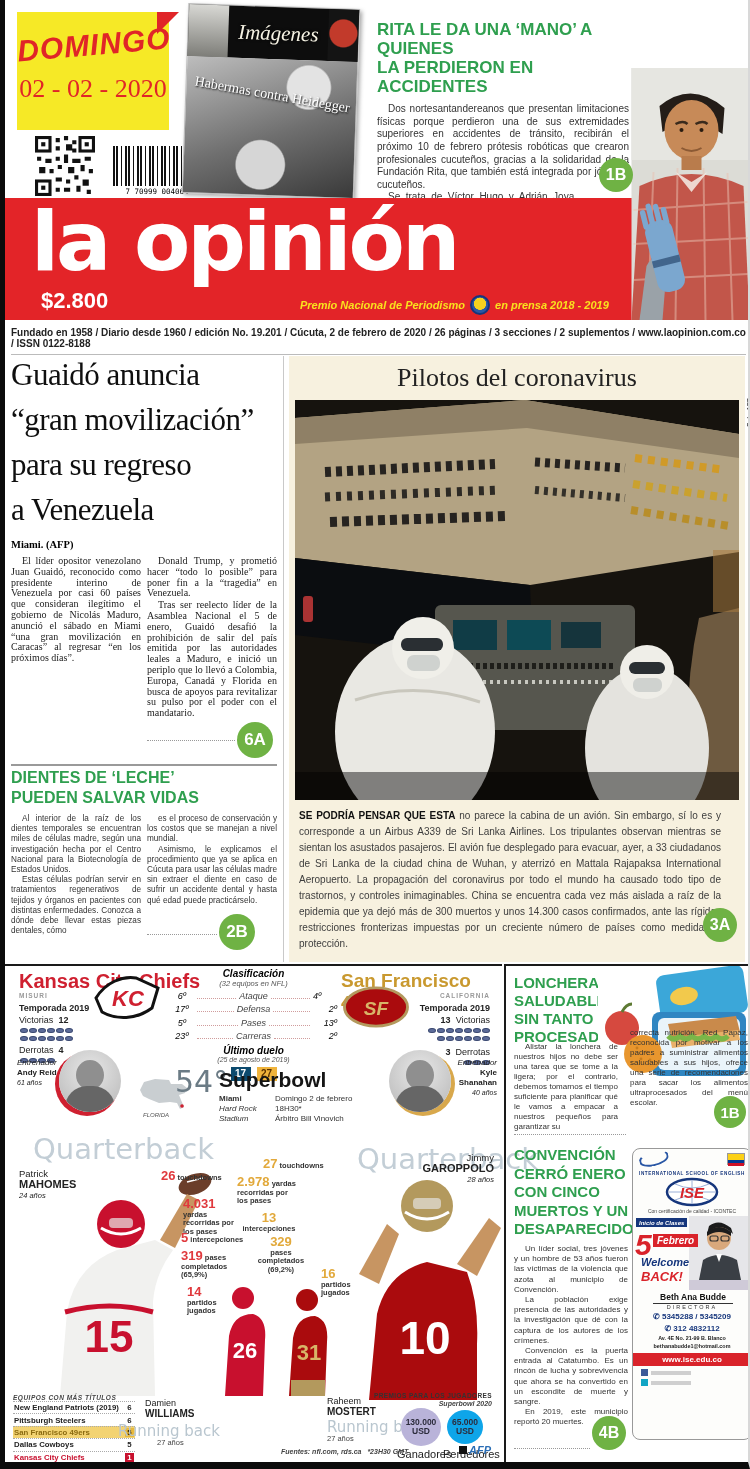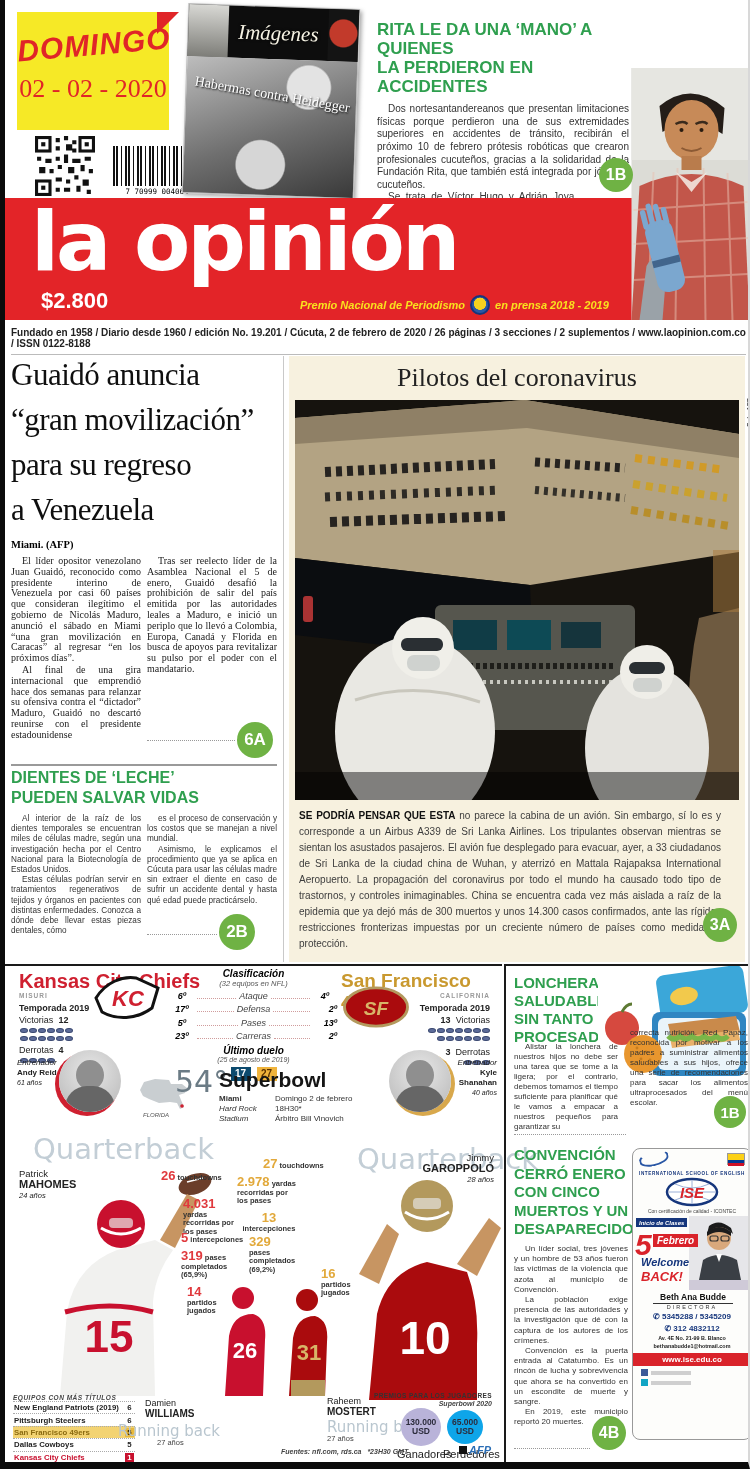--- a/index.html
+++ b/index.html
@@ -96,21 +96,21 @@
   .coachpic{position:absolute;width:62px;height:62px;border-radius:50%;overflow:hidden;
             background:radial-gradient(circle at 50% 35%,#e8e8e8,#b5b5b5)}
   .ring-kc{box-shadow:-3px 3px 0 1px #cf2030}
   .ring-sf{box-shadow:3px 3px 0 1px #d8a84c}
   .coach-head{position:absolute;left:17px;top:10px;width:28px;height:30px;border-radius:50%;background:#8f8f8f}
   .coach-body{position:absolute;left:6px;top:36px;width:50px;height:30px;border-radius:22px 22px 0 0;background:#666}
   .rank{position:absolute;left:165px;top:2px;width:167px;text-align:center}
   .rank-t{font-size:10px;font-weight:bold;font-style:italic}
   .rank-s{font-size:7.5px;font-style:italic;color:#555}
   .rrow{display:flex;align-items:baseline;font-size:9px;margin-top:3.2px}
-  .rrow .v{width:24px;font-weight:bold;font-style:italic}
+  .rrow .v{width:24px;font-weight:normal;font-style:italic}
   .rrow .lead{flex:1;border-bottom:1px dotted #d09c9c;margin:0 3px 2px}
   .rrow .lbl{font-style:italic;color:#444}
   .duel-t{font-size:10px;font-weight:bold;font-style:italic}
   .duel-s{font-size:7px;font-style:italic;color:#555}
   .score{display:inline-block;width:20px;height:14px;line-height:14px;font-size:10px;font-weight:bold;margin:2px 3px 0}
   .sc-kc{background:#0c4a6e;color:#fff}
   .sc-sf{background:#f0b43c;color:#5b3200}
   .ev54{position:absolute;left:170px;top:98px;font-size:30px;color:#6b7b85;font-family:"DejaVu Sans",sans-serif}
   .evname{position:absolute;left:214px;top:102px;font-size:21px;font-weight:800;color:#151515}
   .evdet{position:absolute;font-size:8px;line-height:10px;color:#333}
@@ -286,23 +286,23 @@
 
   <div class="abs guaido-hl">
     <span class="hl">Guaidó anuncia</span>
     <span class="hl">“gran movilización”</span>
     <span class="hl">para su regreso</span>
     <span class="hl">a Venezuela</span>
   </div>
   <div class="abs guaido-by">Miami. (AFP)</div>
   <div class="abs gcol just" style="left:6px;top:556px;width:130px">
     <p>El líder opositor venezolano Juan Guaidó, reconocido como presidente interino de Venezuela por casi 60 países que consideran ilegítimo el gobierno de Nicolás Maduro, anunció el sábado en Miami “una gran movilización en Caracas” al regresar “en los próximos días”.</p>
-    <p>Al final de una gira internacional que emprendió hace dos semanas para relanzar su ofensiva contra el “dictador” Maduro, Guaidó no descartó reunirse con el presidente estadounidense</p>
   </div>
   <div class="abs gcol just" style="left:142px;top:556px;width:130px">
+    <p>Donald Trump, y prometió hacer “todo lo posible” para poner fin a la “tragedia” en Venezuela.</p>
     <p>Tras ser reelecto líder de la Asamblea Nacional el 5 de enero, Guaidó desafió la prohibición de salir del país emitida por las autoridades leales a Maduro, e inició un periplo que lo llevó a Colombia, Europa, Canadá y Florida en busca de apoyos para revitalizar su pulso por el poder con el mandatario.</p>
   </div>
   <div class="dotline" style="left:142px;top:740px;width:88px"></div>
   <div class="badge" style="left:232px;top:722px;width:36px;height:36px;font-size:17px">6A</div>
 
   <div class="abs dientes-hl green">
     <span class="hl">DIENTES DE ‘LECHE’</span>
     <span class="hl">PUEDEN SALVAR VIDAS</span>
   </div>
   <div class="abs dcol just" style="left:6px;top:814px;width:130px;height:138px;overflow:hidden">
@@ -414,21 +414,21 @@
     </div>
 
     <div class="rank">
       <div class="rank-t">Clasificación</div>
       <div class="rank-s">(32 equipos en NFL)</div>
       <div class="rrow">
           <span class="v">6º</span>
           <span class="lead"></span>
           <span class="lbl">Ataque</span>
           <span class="lead"></span>
-          <span class="v" style="text-align:center">4º</span>
+          <span class="v" style="text-align:left">4º</span>
         </div>
       <div class="rrow">
           <span class="v">17º</span>
           <span class="lead"></span>
           <span class="lbl">Defensa</span>
           <span class="lead"></span>
           <span class="v" style="text-align:right">2º</span>
         </div>
       <div class="rrow">
           <span class="v">5º</span>
@@ -517,21 +517,21 @@
 
     <div class="stat" style="left:156px;top:206px"><span class="n nkc">26</span> <span>touchdowns</span></div>
     <div class="stat" style="left:178px;top:234px;width:56px"><span class="n nkc">4.031</span> <span>yardas recorridas por los pases</span></div>
     <div class="stat" style="left:176px;top:268px;width:90px"><span class="n nkc">5</span> <span>intercepciones</span></div>
     <div class="stat" style="left:176px;top:286px;width:58px"><span class="n nkc">319</span> <span>pases completados (65,9%)</span></div>
     <div class="stat" style="left:182px;top:322px;width:44px"><span class="n nkc">14</span> <span>partidos jugados</span></div>
 
     <div class="stat" style="left:258px;top:194px"><span class="n nsf">27</span> <span>touchdowns</span></div>
     <div class="stat" style="left:232px;top:212px;width:62px"><span class="n nsf">2.978</span> <span>yardas recorridas por los pases</span></div>
     <div class="stat" style="left:234px;top:248px;width:60px;text-align:center"><span class="n nsf">13</span><br><span>intercepciones</span></div>
-    <div class="stat" style="left:244px;top:272px;width:64px;"><span class="n nsf">329</span><br><span>pases completados (69,2%)</span></div>
+    <div class="stat" style="left:244px;top:272px;width:64px;text-align:center"><span class="n nsf">329</span><br><span>pases completados (69,2%)</span></div>
     <div class="stat" style="left:316px;top:304px;width:46px"><span class="n nsf">16</span> <span>partidos jugados</span></div>
 
     <div class="ttable">
       <div class="hd">Equipos con más títulos</div>
       <div class="trow">
           <span>New England Patriots (2019)</span>
           <span class="numbox">6</span>
         </div>
       <div class="trow">
           <span>Pittsburgh Steelers</span>

